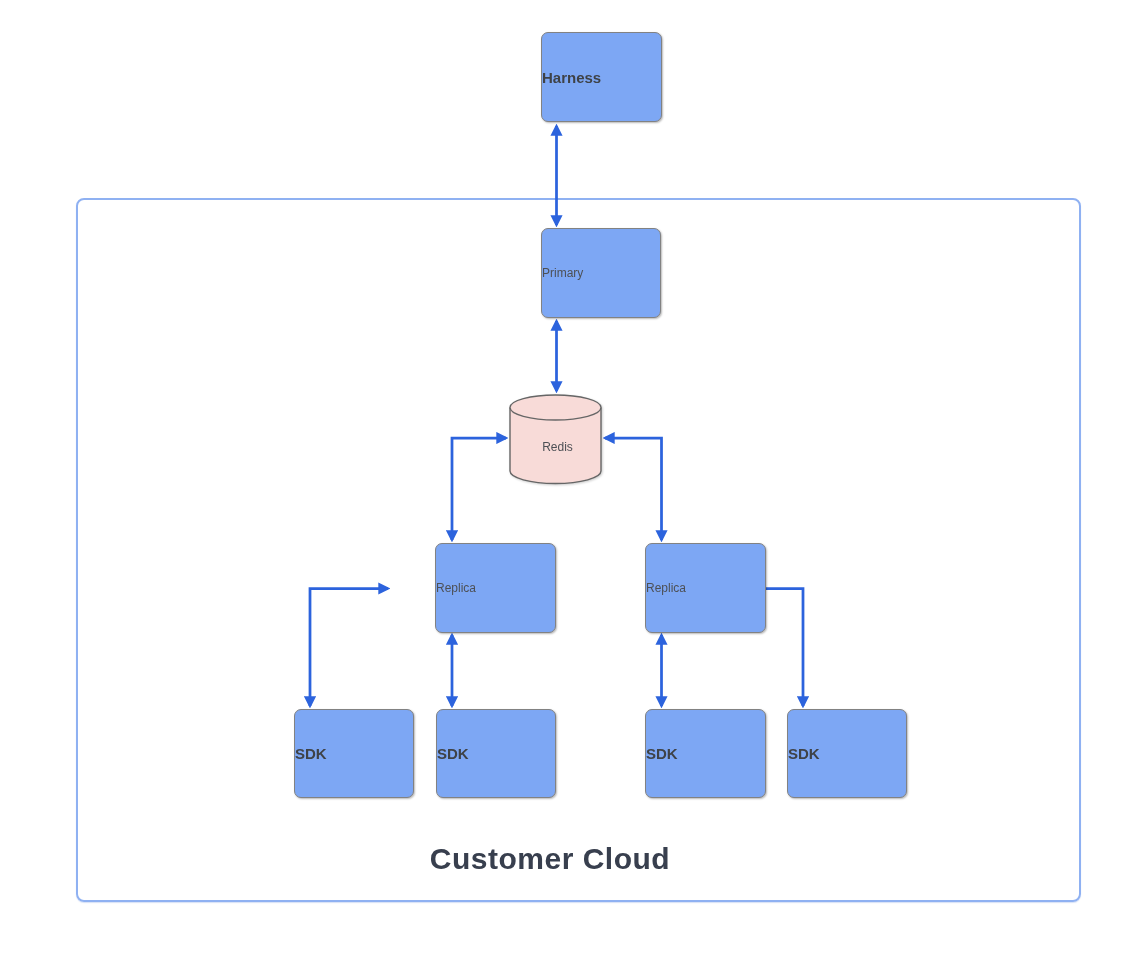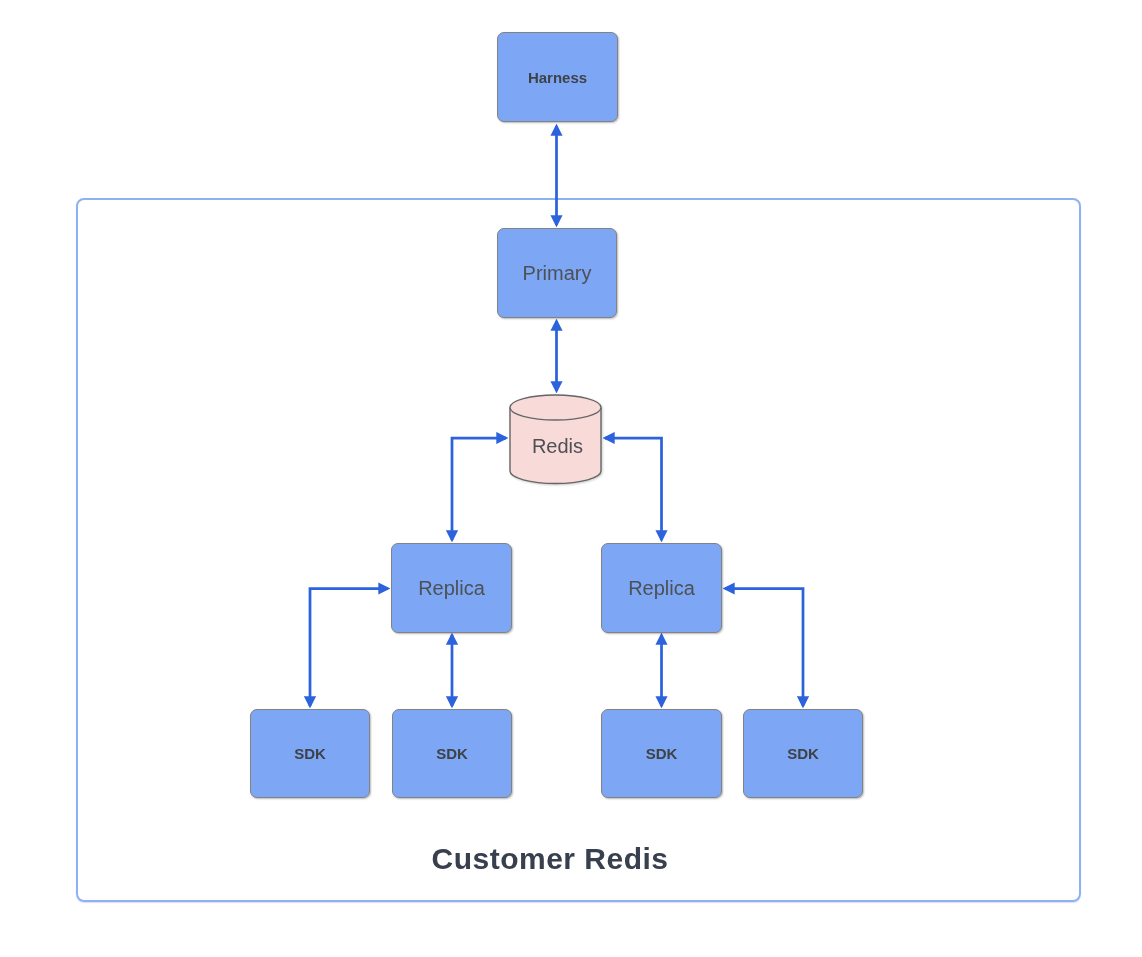--- a/index.html
+++ b/index.html
@@ -47,25 +47,26 @@
     fill:none;
     stroke:var(--arrow);
     stroke-width:2.75;
   }
   .arrow-head{fill:var(--arrow);}
   .node{
     position:absolute;
     background:var(--node-fill);
     border:1.4px solid var(--node-border);
     border-radius:7px;
-    display:flex;align-items:center;justify-content:center;
+    display:flex;align-items:center;
     box-shadow:1px 1px 2px rgba(0,0,0,0.28);
+    margin-left:44px;
   }
   .node-label{
-    font-size:20px;
+    font-size:12px;
     color:var(--label-regular);
   }
   .node-label.bold{
     font-weight:bold;
     font-size:15px;
     color:var(--label-bold);
   }
   .cylinder{
     position:absolute;
     left:509px;top:394px;width:97px;height:91px;
@@ -75,21 +76,21 @@
   }
   .cylinder svg{position:absolute;left:0;top:0;}
   .cylinder .node-label{position:relative;padding-top:14px;}
 </style>
 </head>
 <body>
 
 <div class="canvas">
 
   <div class="group-container"></div>
-  <div class="group-label">Customer Redis</div>
+  <div class="group-label">Customer Cloud</div>
 
   <svg class="edges" width="1142" height="957" viewBox="0 0 1142 957" xmlns="http://www.w3.org/2000/svg">
     <defs>
       <marker id="ah-end" viewBox="0 0 10 10" refX="8" refY="5" markerWidth="4.4" markerHeight="4.4" orient="auto">
         <path class="arrow-head" d="M0,0 L10,5 L0,10 z"></path>
       </marker>
       <marker id="ah-start" viewBox="0 0 10 10" refX="8" refY="5" markerWidth="4.4" markerHeight="4.4" orient="auto-start-reverse">
         <path class="arrow-head" d="M0,0 L10,5 L0,10 z"></path>
       </marker>
     </defs>

